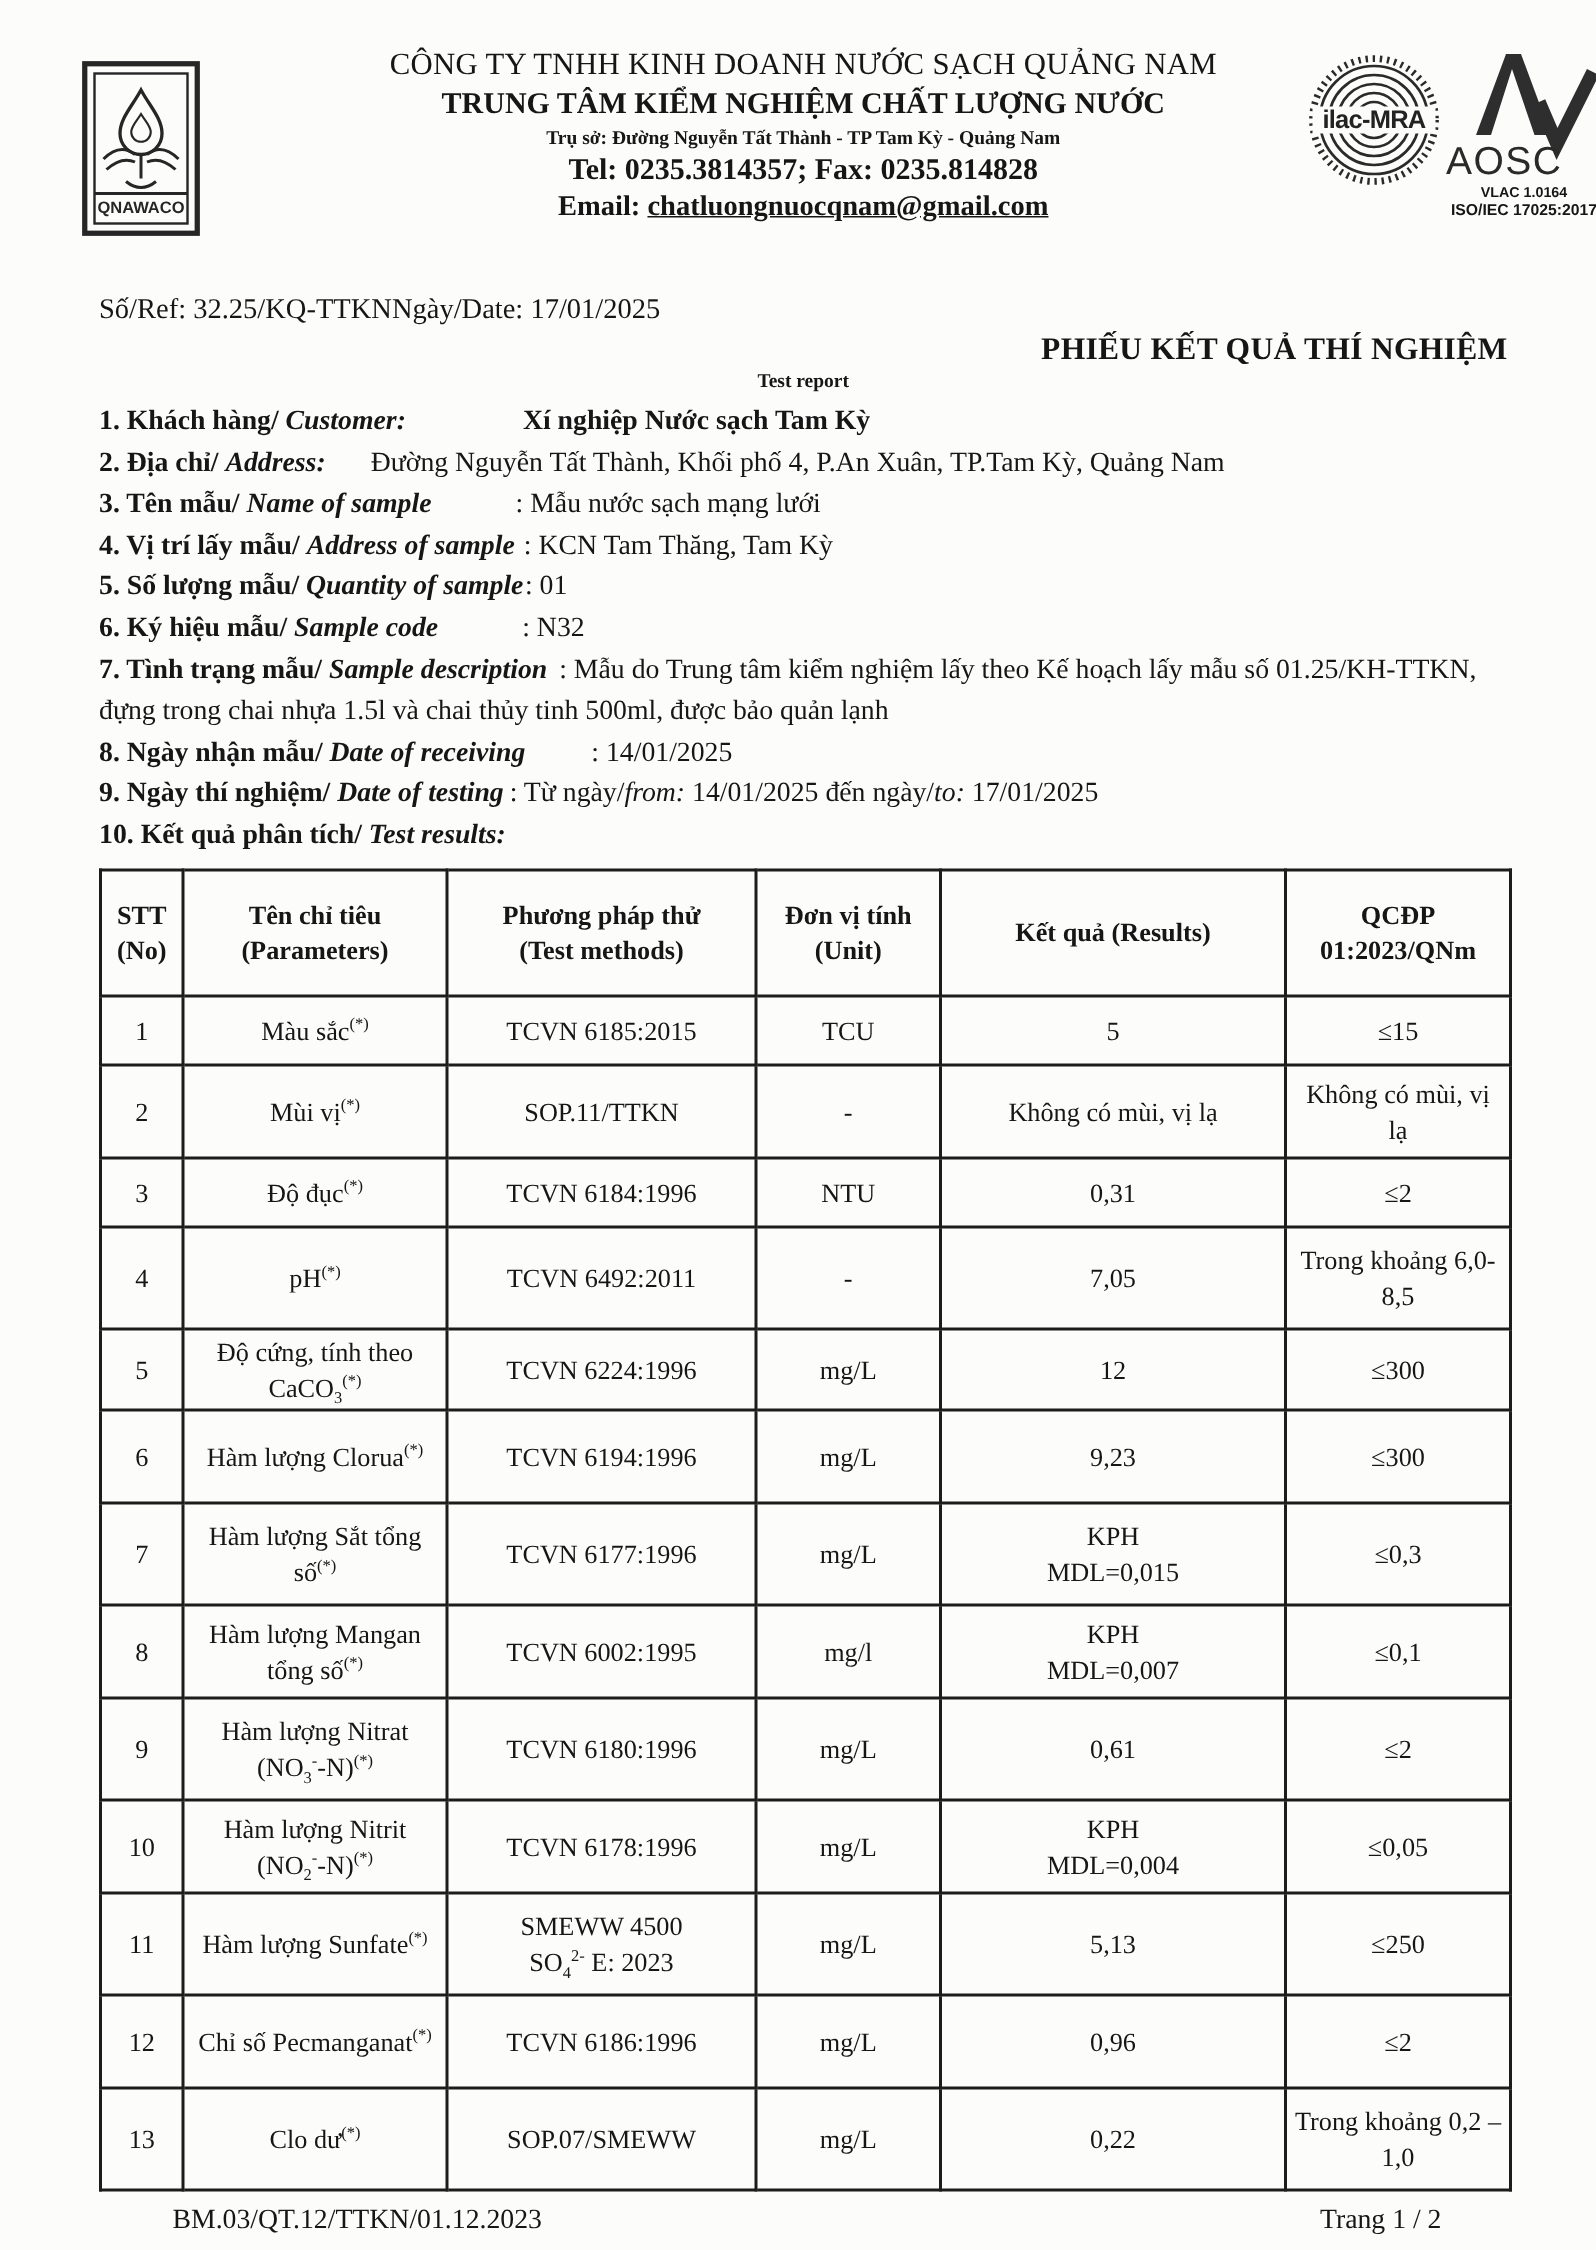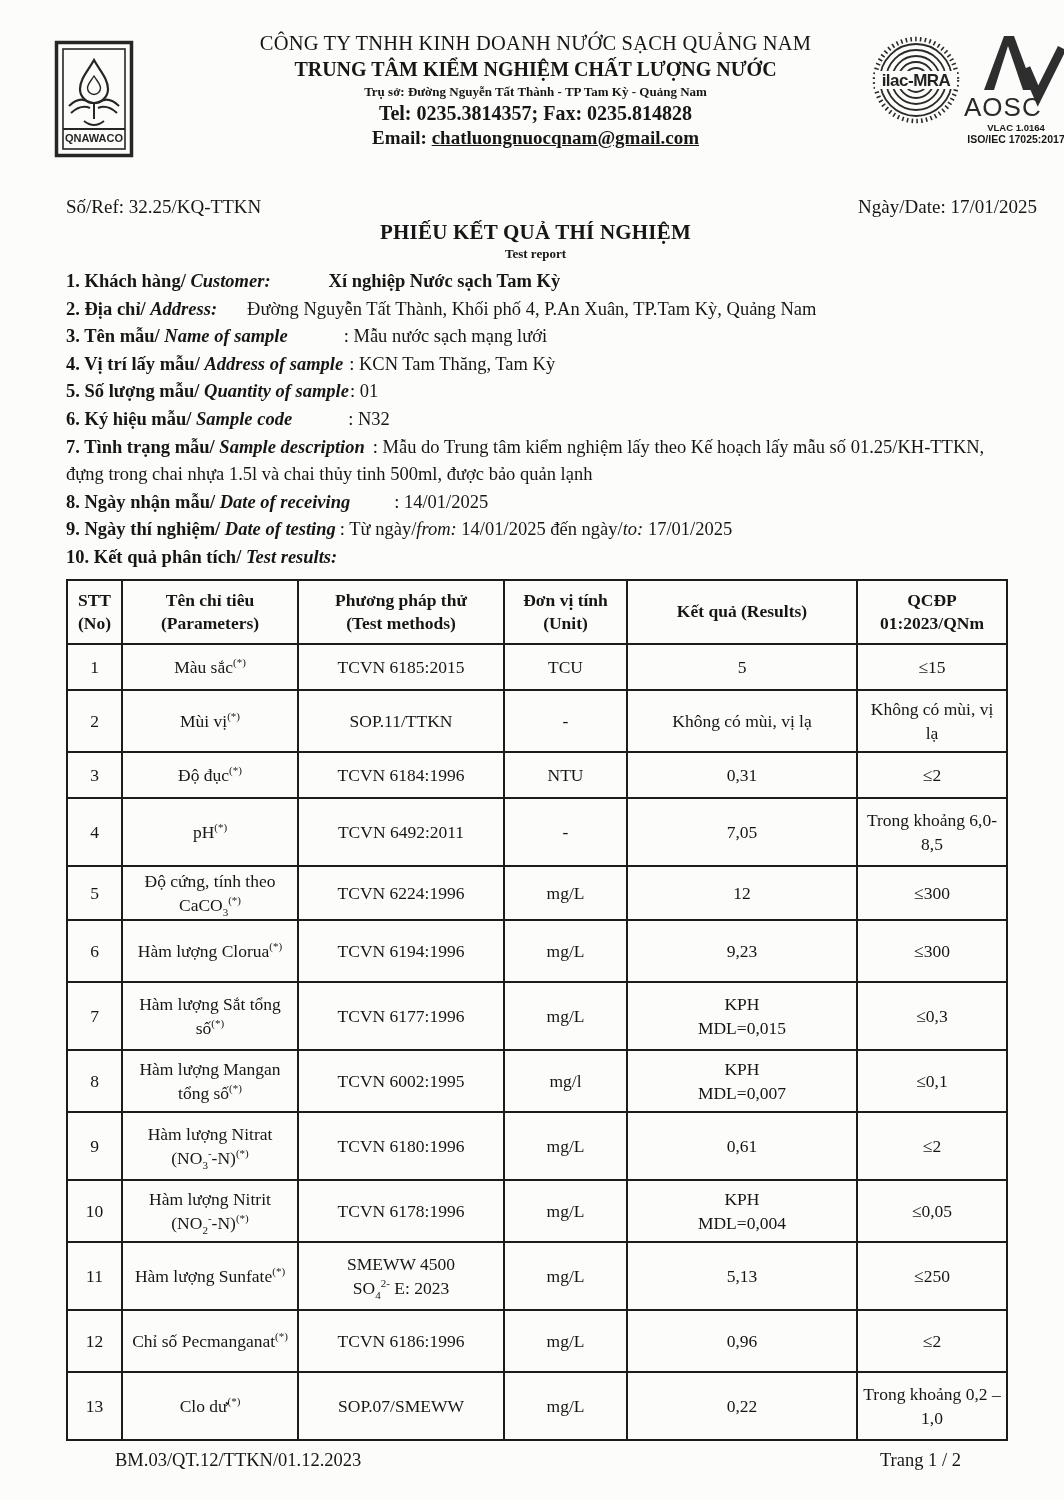--- a/index.html
+++ b/index.html
@@ -21,48 +21,48 @@
   .h-addr{font-size:13px;font-weight:bold;margin-top:3px}
   .h-tel{font-size:20px;font-weight:bold;margin-top:2px}
   .h-email{font-size:19px;font-weight:bold;margin-top:2px}
   .h-email .email{text-decoration:underline}
   .ilac{position:absolute;left:806px;top:6px}
   .aosc{position:absolute;left:894px;top:0px;width:112px;text-align:center}
   .aosc .sub1{font-family:"Liberation Sans",sans-serif;font-size:9.5px;font-weight:bold;margin-top:-2px}
   .aosc .sub2{font-family:"Liberation Sans",sans-serif;font-size:10.5px;font-weight:bold}
 
   
-  .ref-row{display:flex;justify-content:space-between;font-size:19px;margin-top:8px;margin-right:-32px}
-  .title{text-align:center;font-size:21px;font-weight:bold;margin-top:2px;letter-spacing:.2px}
+  .ref-row{display:flex;font-size:19px;margin-top:8px;margin-right:-32px}
+  .title{text-align:right;font-size:21px;font-weight:bold;margin-top:2px;letter-spacing:.2px}
   .subtitle{text-align:center;font-size:13px;font-weight:bold;margin-top:1px}
 
   
   .info{margin-top:6px}
   .info-item{font-size:18.5px;line-height:27.6px}
   .lab{font-weight:bold}
   .lab-en{font-weight:bold;font-style:italic}
   .val{font-weight:normal}
   .it{font-style:italic}
   .bd{font-weight:bold}
-  .info-item:nth-child(1) .val{margin-left:58px}
+  .info-item:nth-child(1) .val{margin-left:78px}
   .info-item:nth-child(2) .val{margin-left:30px}
   .info-item:nth-child(3) .val{margin-left:56px}
   .info-item:nth-child(4) .val{margin-left:6px}
   .info-item:nth-child(5) .val{margin-left:1px}
   .info-item:nth-child(6) .val{margin-left:56px}
   .info-item:nth-child(7) .val{margin-left:8px}
   .info-item:nth-child(8) .val{margin-left:44px}
   .info-item:nth-child(9) .val{margin-left:4px}
 
   
   table{border-collapse:collapse;margin-top:7px;table-layout:fixed;width:940px}
   th,td{border:2px solid #1c1c1c;text-align:center;vertical-align:middle;padding:2px 5px;overflow:hidden}
   th{font-size:17.5px;font-weight:bold;line-height:23px}
   td{font-size:17.5px;line-height:24px}
-  thead tr{height:64px}
+  thead tr{height:84px}
   tbody tr:nth-child(odd){height:46px}
   tbody tr:nth-child(even){height:62px}
   tbody tr:nth-child(4),tbody tr:nth-child(7),tbody tr:nth-child(9),
   tbody tr:nth-child(11),tbody tr:nth-child(13){height:68px}
   sup{font-size:11px;line-height:0}
   sub{font-size:11px;line-height:0}
 
   
   .footer{display:flex;justify-content:space-between;font-size:18.5px;margin-top:9px}
   .footer .f-left{margin-left:49px}

